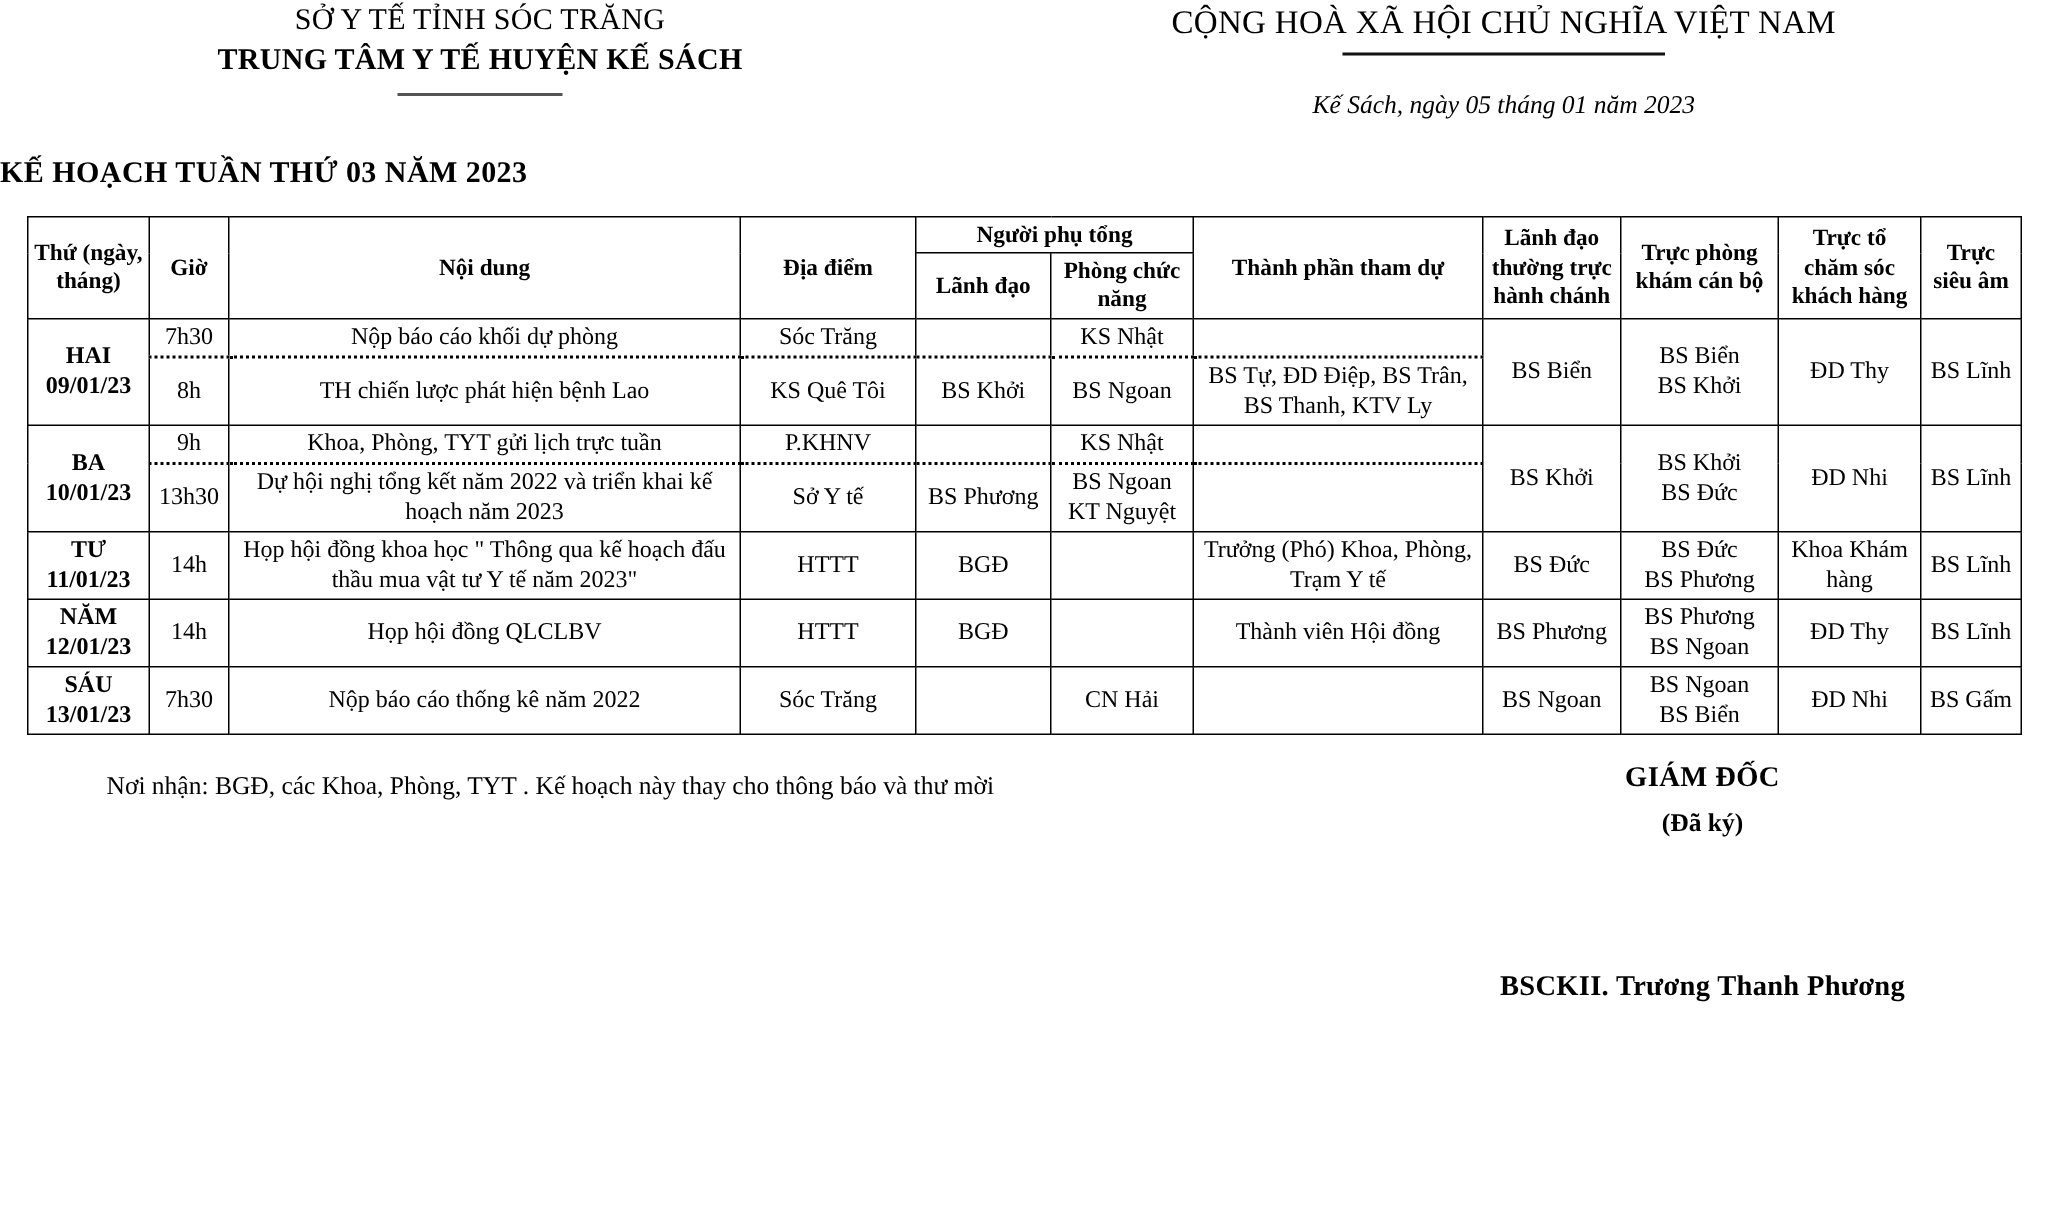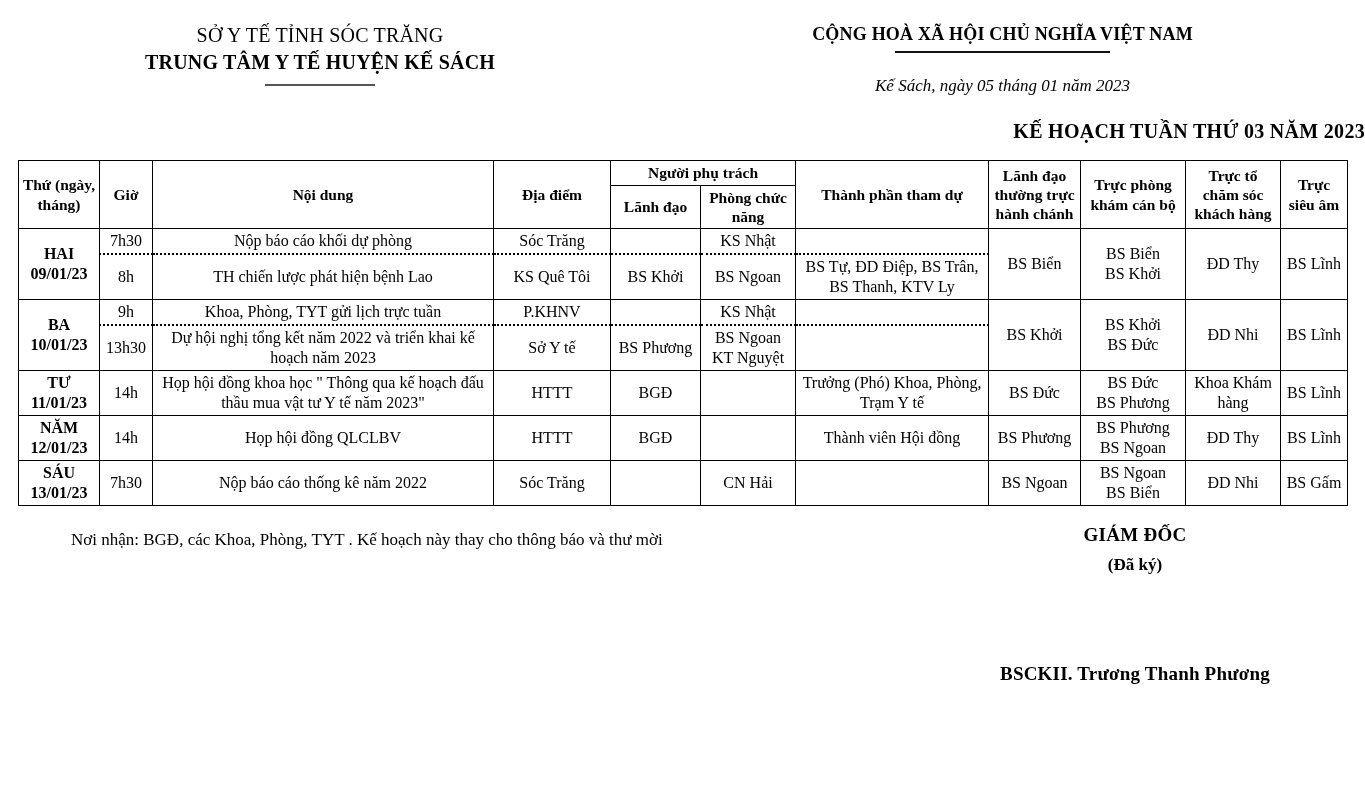--- a/index.html
+++ b/index.html
@@ -13,21 +13,20 @@
     height: 809px;
     font-family: "Liberation Serif", "DejaVu Serif", serif;
     color: #000000;
     position: relative;
     overflow: hidden;
   }
 
   
   .doc-header {
     display: flex;
-    padding-top: 22px;
   }
   .header-left {
     width: 640px;
     text-align: center;
     line-height: 1.35;
   }
   .header-right {
     flex: 1;
     text-align: center;
     line-height: 1.35;
@@ -44,22 +43,22 @@
     position: relative;
     padding-bottom: 4px;
   }
   .org-underline {
     width: 110px;
     height: 2px;
     background: #555;
     margin: 4px auto 0;
   }
   .nation-line-1 {
-    font-size: 18px;
-    font-weight: bold;
+    font-size: 22px;
+    font-weight: normal;
     letter-spacing: .2px;
   }
   .nation-line-2 {
     font-size: 19px;
     font-weight: bold;
     margin-top: 4px;
   }
   .nation-underline {
     width: 215px;
     height: 2px;
@@ -67,21 +66,21 @@
     margin: 5px auto 0;
   }
   .place-date {
     font-size: 17px;
     font-style: italic;
     margin-top: 22px;
   }
 
   
   .doc-title {
-    text-align: right;
+    text-align: left;
     font-size: 20px;
     font-weight: bold;
     margin-top: 22px;
     letter-spacing: .3px;
   }
 
   
   .table-wrap {
     margin: 17px 18px 0 18px;
   }
@@ -191,21 +190,21 @@
       <col style="width:105px">
       <col style="width:95px">
       <col style="width:67px">
     </colgroup>
     <thead>
       <tr>
         <th rowspan="2">Thứ (ngày, tháng)</th>
         <th rowspan="2">Giờ</th>
         <th rowspan="2">Nội dung</th>
         <th rowspan="2">Địa điểm</th>
-        <th colspan="2">Người phụ trách</th>
+        <th colspan="2">Người phụ tổng</th>
         <th rowspan="2">Thành phần tham dự</th>
         <th rowspan="2">Lãnh đạo thường trực hành chánh</th>
         <th rowspan="2">Trực phòng khám cán bộ</th>
         <th rowspan="2">Trực  tổ chăm sóc khách hàng</th>
         <th rowspan="2">Trực siêu âm</th>
       </tr>
       <tr>
         <th>Lãnh đạo</th>
         <th>Phòng chức năng</th>
       </tr>

